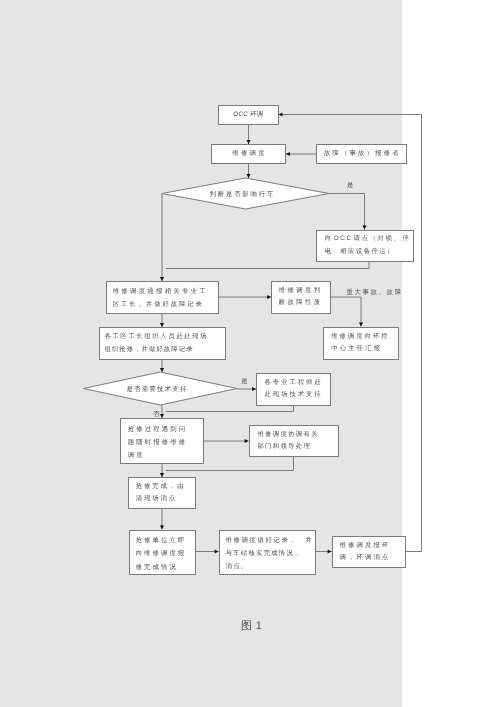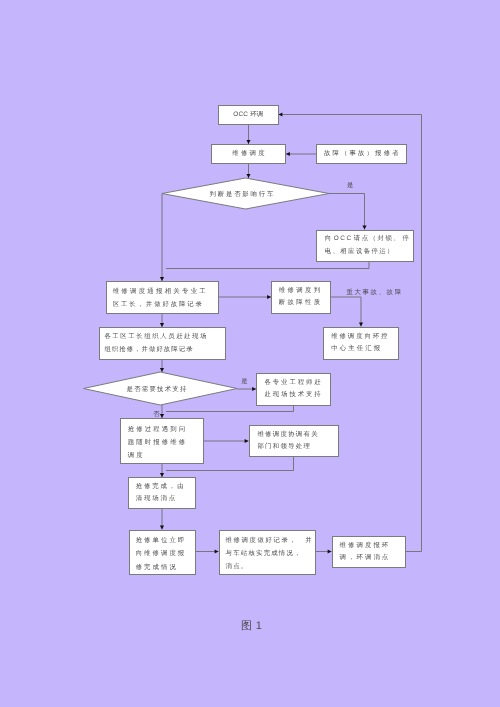--- a/index.html
+++ b/index.html
@@ -1,20 +1,20 @@
 <!DOCTYPE html>
 <html lang="zh"><head>
 <meta charset="utf-8">
 <title>图 1 维修调度抢修流程图</title>
 <style>
   html,body{margin:0;padding:0;background:#ffffff;}
   body{width:500px;height:707px;overflow:hidden;
        font-family:"Liberation Sans", sans-serif;
        -webkit-font-smoothing:antialiased;text-rendering:geometricPrecision;}
-  #sheet{position:relative;width:500px;height:707px;background:#c4b5fd;}
+  #sheet{position:relative;width:402px;height:707px;background:#e5e5e5;}
 
   svg#fc{position:absolute;left:0;top:0;width:500px;height:707px;overflow:visible;}
   path.diamond{fill:#ffffff;stroke:#7b7b7b;stroke-width:1;}
   #links path{fill:none;stroke:#6e6e6e;stroke-width:0.9;}
 
   .node{position:absolute;box-sizing:border-box;border:1px solid #7b7b7b;background:#fff;}
   .node.diamond-text{border:none;background:transparent;}
   .node .txt{position:absolute;left:0;top:0;right:0;bottom:0;
         font-size:6.4px;line-height:12.3px;letter-spacing:2.05px;color:#4d4d4d;
         white-space:pre;display:flex;flex-direction:column;justify-content:center;}

